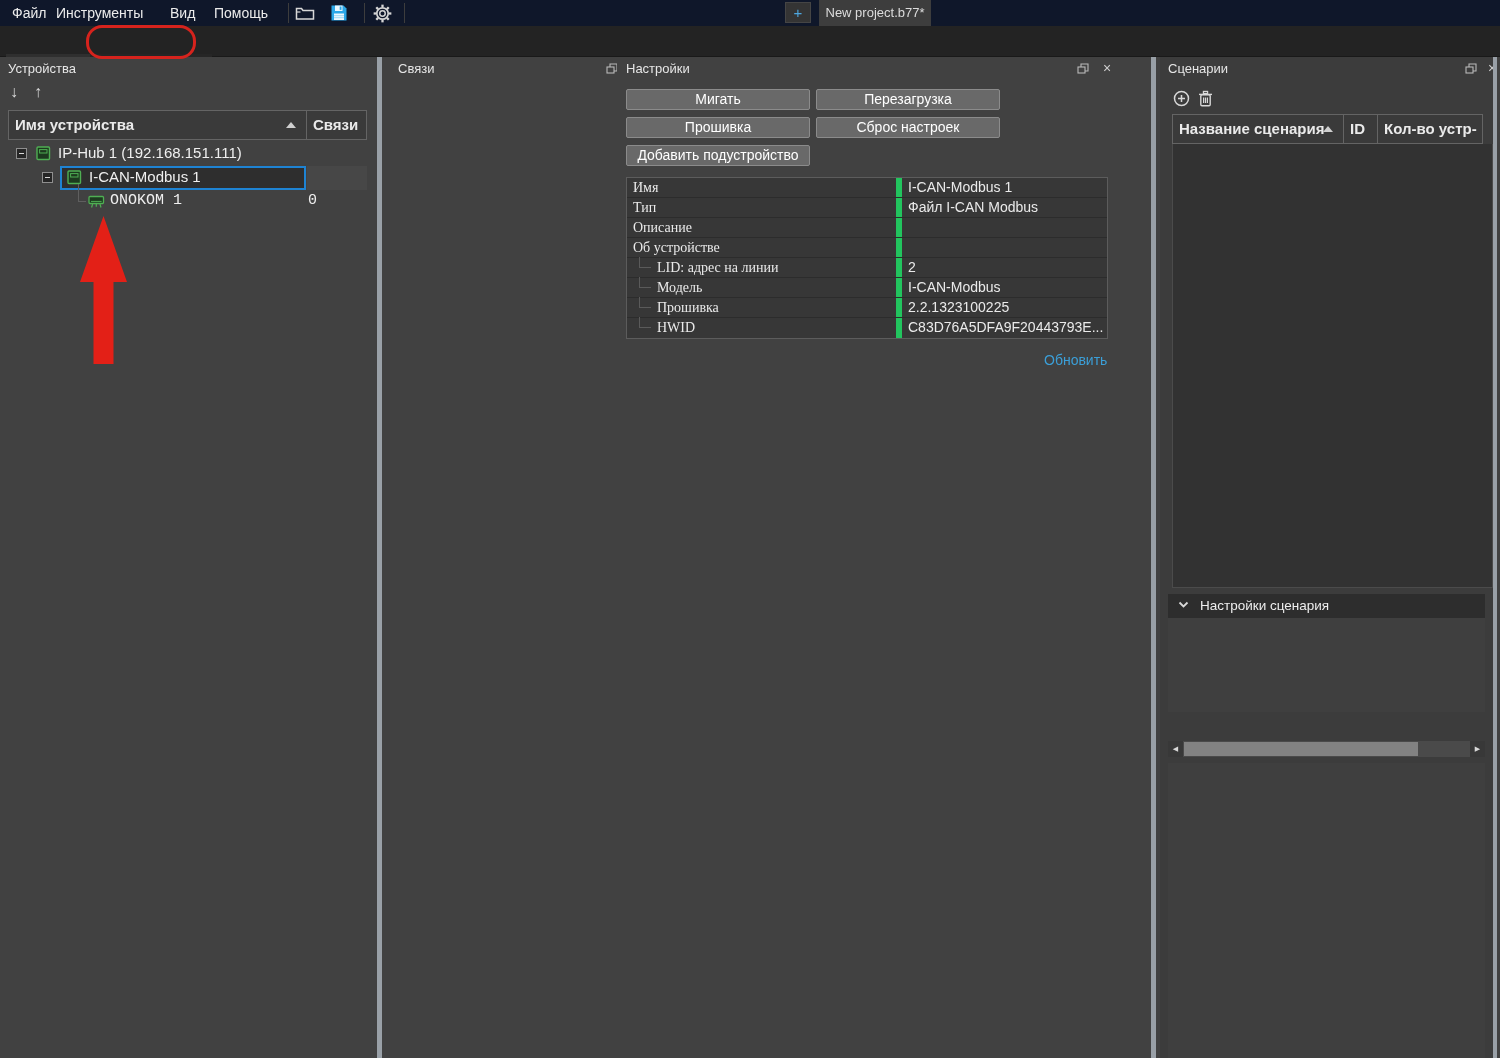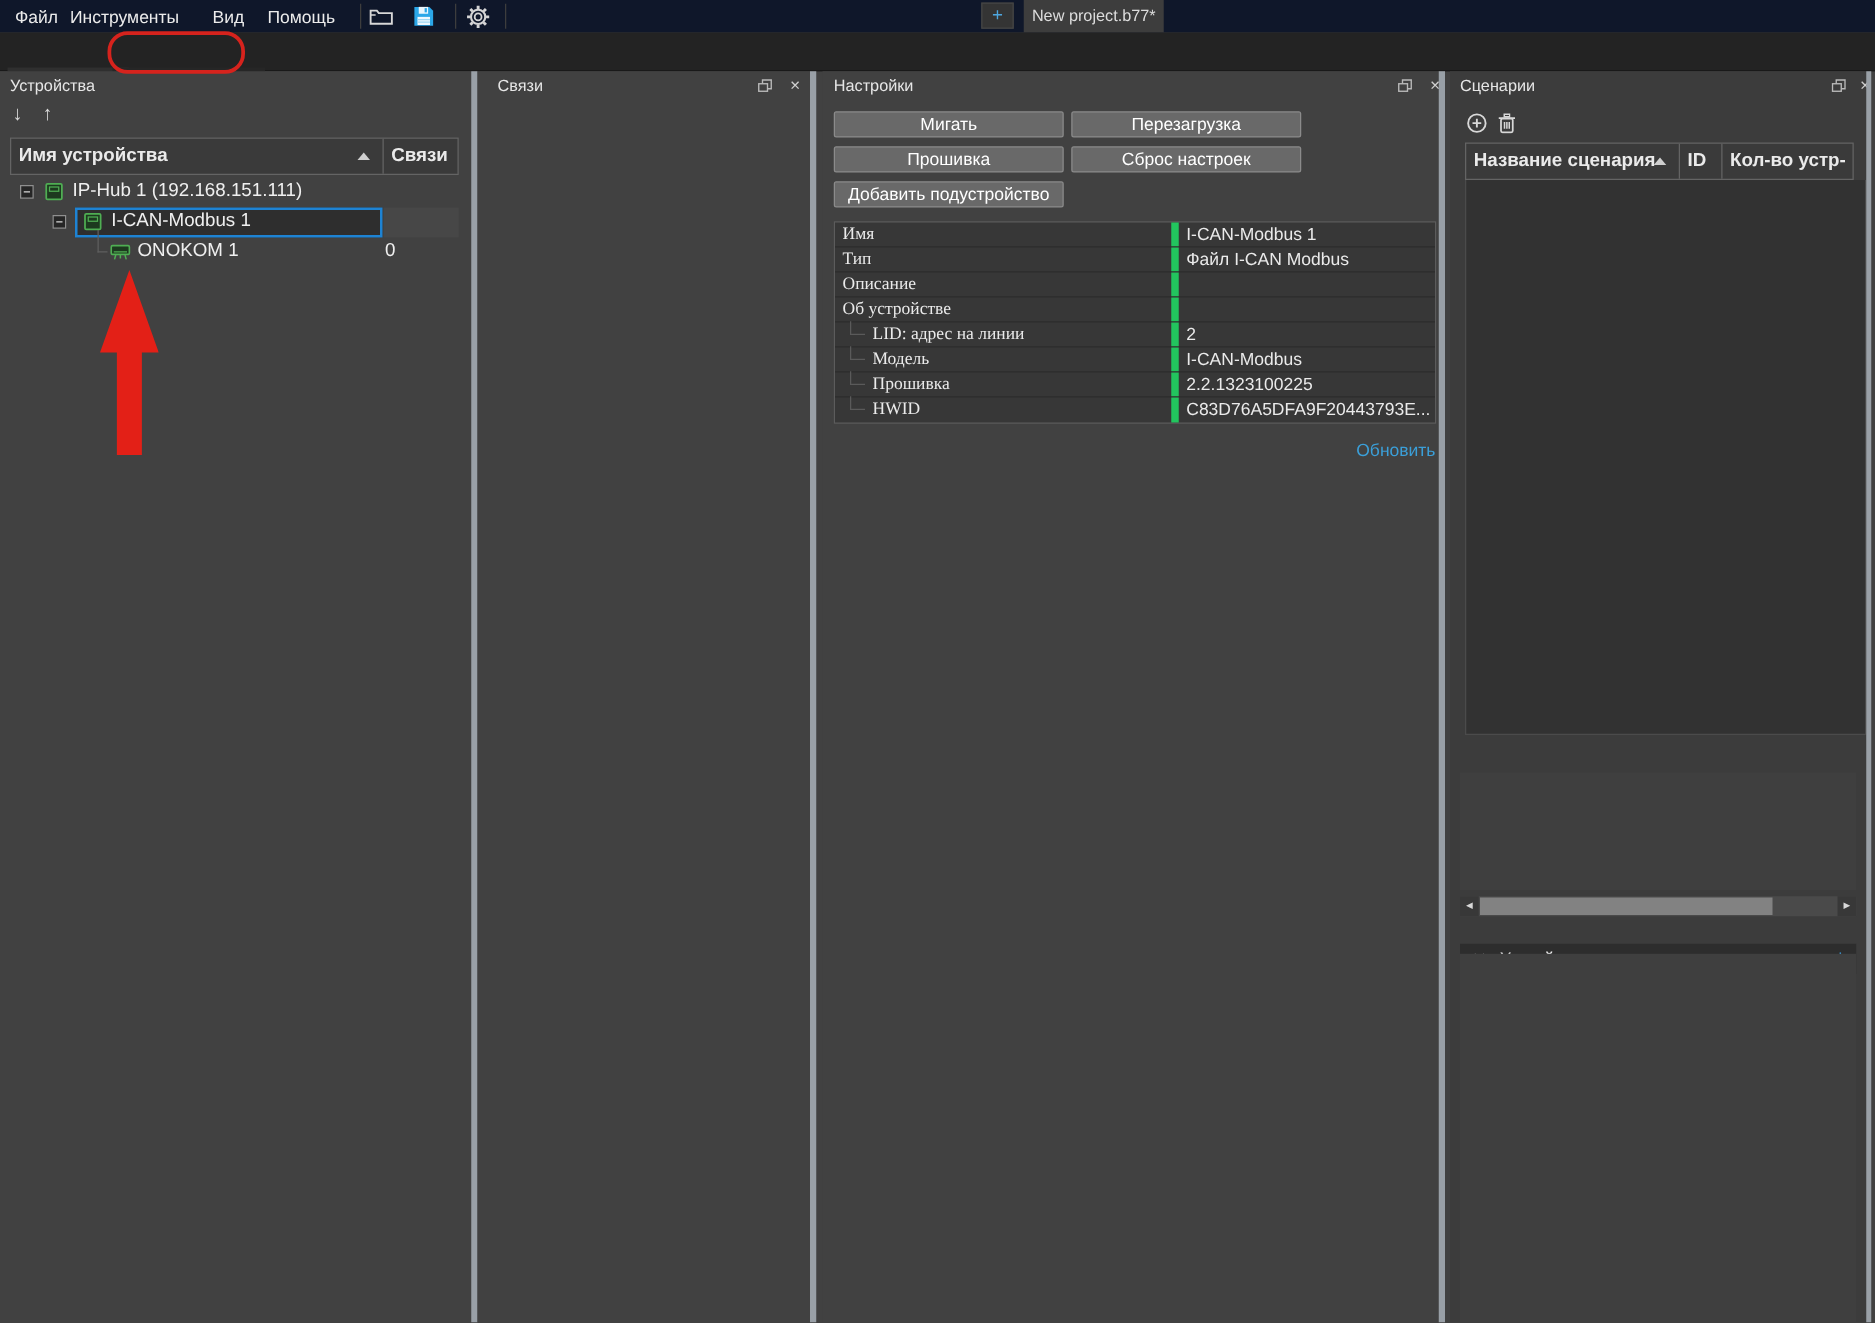--- a/index.html
+++ b/index.html
@@ -170,21 +170,21 @@
     <div class="sel-box"></div>
     <div class="abs" style="left:67px; top:4px;">
       <svg width="15" height="15" viewBox="0 0 15 15">
         <rect x="1" y="1" width="12.5" height="12.5" rx="1" fill="#1d3a1f" stroke="#4fae53" stroke-width="1.4"></rect>
         <rect x="3.6" y="3.6" width="7.4" height="3.4" fill="none" stroke="#4fae53" stroke-width="1"></rect>
       </svg>
     </div>
     <div class="tree-label" style="left:89px;">I-CAN-Modbus 1</div>
   </div>
 
-  <div class="tree-row" style="left:0; top:133px;">
+  <div class="tree-row" style="left:0; top:133px;font-family:Liberation Mono, monospace;">
     <div class="tree-elbow" style="left:78px; top:-6px; width:8px; height:18px;"></div>
     <div class="abs" style="left:88px; top:5px;">
       <svg width="17" height="14" viewBox="0 0 17 14">
         <rect x="1" y="1.5" width="14.5" height="7" rx="1" fill="#1d3a1f" stroke="#4fae53" stroke-width="1.3"></rect>
         <line x1="3" y1="6.4" x2="13.6" y2="6.4" stroke="#4fae53" stroke-width="1"></line>
         <line x1="4.6" y1="9" x2="3.6" y2="12.5" stroke="#4fae53" stroke-width="1.2"></line>
         <line x1="8.3" y1="9" x2="8.3" y2="11.7" stroke="#4fae53" stroke-width="1.2"></line>
         <line x1="12" y1="9" x2="13" y2="12.5" stroke="#4fae53" stroke-width="1.2"></line>
       </svg>
     </div>
@@ -207,21 +207,21 @@
     <svg width="12" height="11" viewBox="0 0 12 11">
       <rect x="1" y="4" width="7" height="6" fill="none" stroke="#b9b9b9" stroke-width="1.1"></rect>
       <path d="M4 4 V1 H11 V8 H8" fill="none" stroke="#b9b9b9" stroke-width="1.1"></path>
     </svg>
   </div>
   <div class="abs close-x" style="left:250px; top:4px;">×</div>
 </div>
 
 <div class="abs splitter" style="left:648px;"></div>
 
-<div class="abs panel" style="left:658px; width:498px;">
+<div class="abs panel" style="left:617px; width:498px;">
   <div class="abs panel-title" style="left:9px; top:4px;">Настройки</div>
   <div class="abs panel-hicon" style="left:458px; top:4px;">
     <svg width="12" height="11" viewBox="0 0 12 11">
       <rect x="1" y="4" width="7" height="6" fill="none" stroke="#b9b9b9" stroke-width="1.1"></rect>
       <path d="M4 4 V1 H11 V8 H8" fill="none" stroke="#b9b9b9" stroke-width="1.1"></path>
     </svg>
   </div>
   <div class="abs close-x" style="left:486px; top:4px;">×</div>
 
   <div class="hbtn" style="left:9px;  top:32px; width:184px;">Мигать</div>
@@ -310,20 +310,28 @@
     <div class="gh-cell gh-div" style="width:34px;">
       <span>ID</span>
     </div>
     <div class="gh-cell gh-div" style="flex:1;">
       <span>Кол-во устр-в</span>
     </div>
   </div>
 
   <div class="abs scn-list" style="left:12px; top:87px; width:321px; height:444px;"></div>
 
+  <div class="abs section-hdr" style="left:8px; top:537px; width:317px;">
+    <span class="abs" style="left:10px; top:7px;">
+      <svg width="11" height="8" viewBox="0 0 11 8">
+          <polyline points="1.5,1.5 5.5,5.5 9.5,1.5" fill="none" stroke="#d8d8d8" stroke-width="1.8"></polyline>
+        </svg>
+    </span>
+    <span class="section-title">Настройки сценария</span>
+  </div>
   <div class="abs section-body" style="left:8px; top:561px; width:317px; height:94px;"></div>
 
   <div class="abs scrollbar" style="left:8px; top:660px; width:317px;">
     <div class="sb-btn" style="left:0;">◀</div>
     <div class="sb-thumb"></div>
     <div class="sb-btn" style="right:0;">▶</div>
   </div>
 
   <div class="abs section-hdr" style="left:8px; top:682px; width:317px;">
     <span class="abs" style="left:10px; top:7px;">

